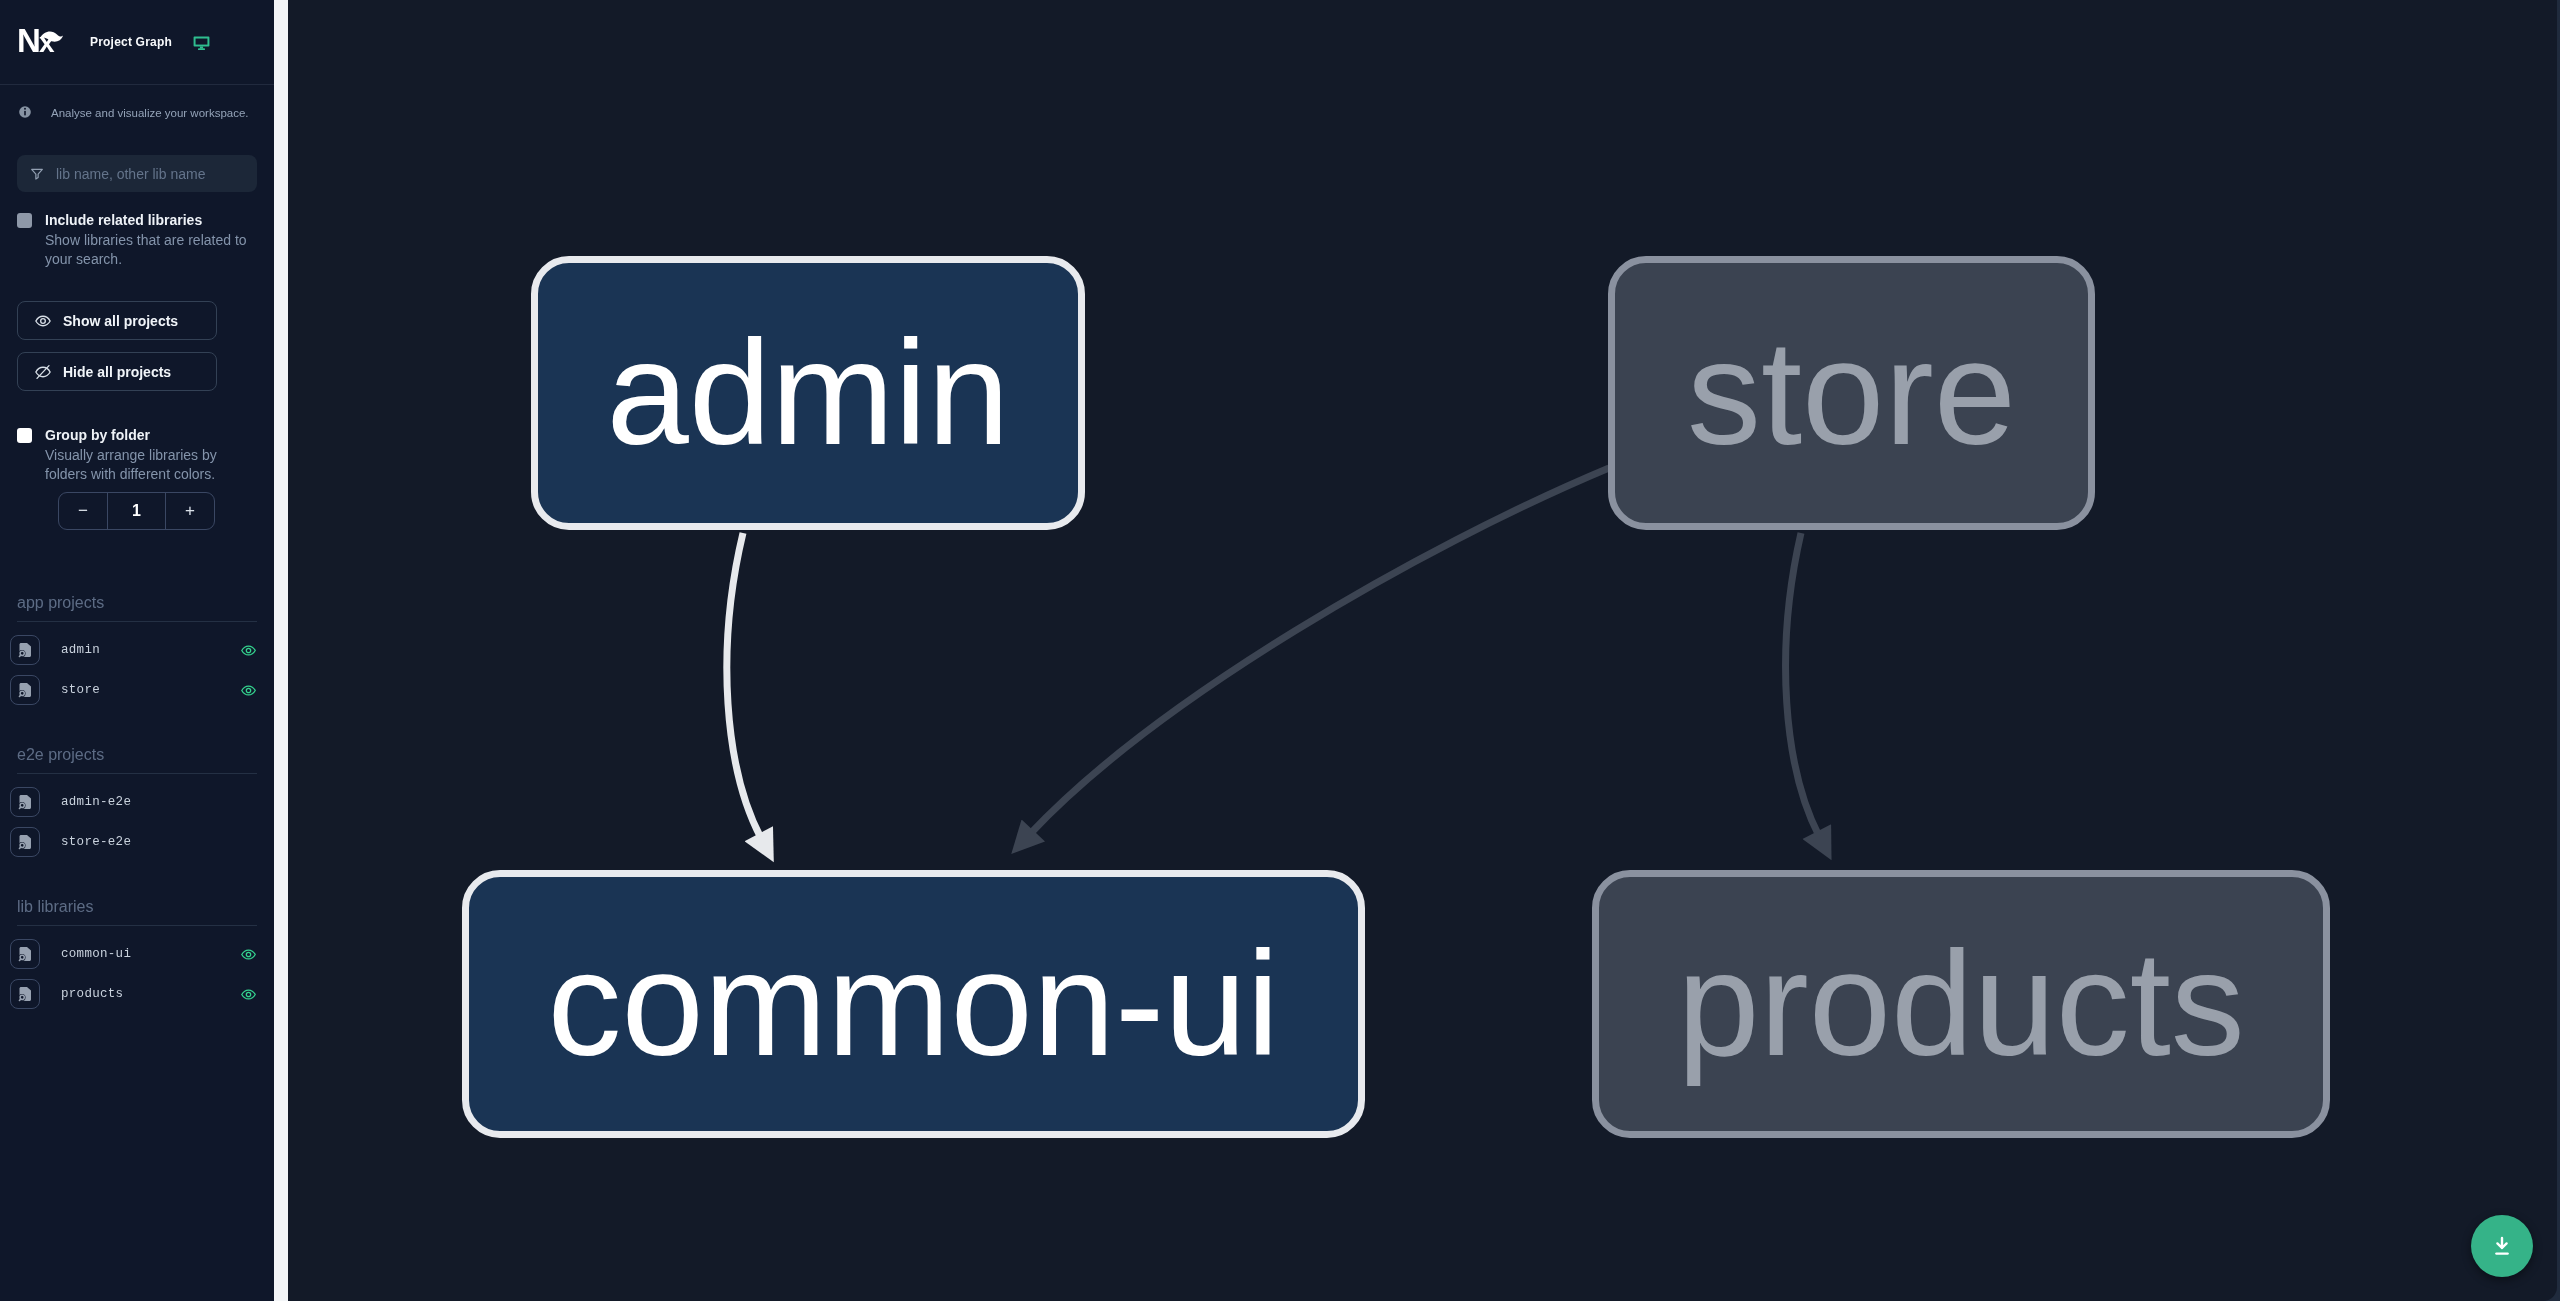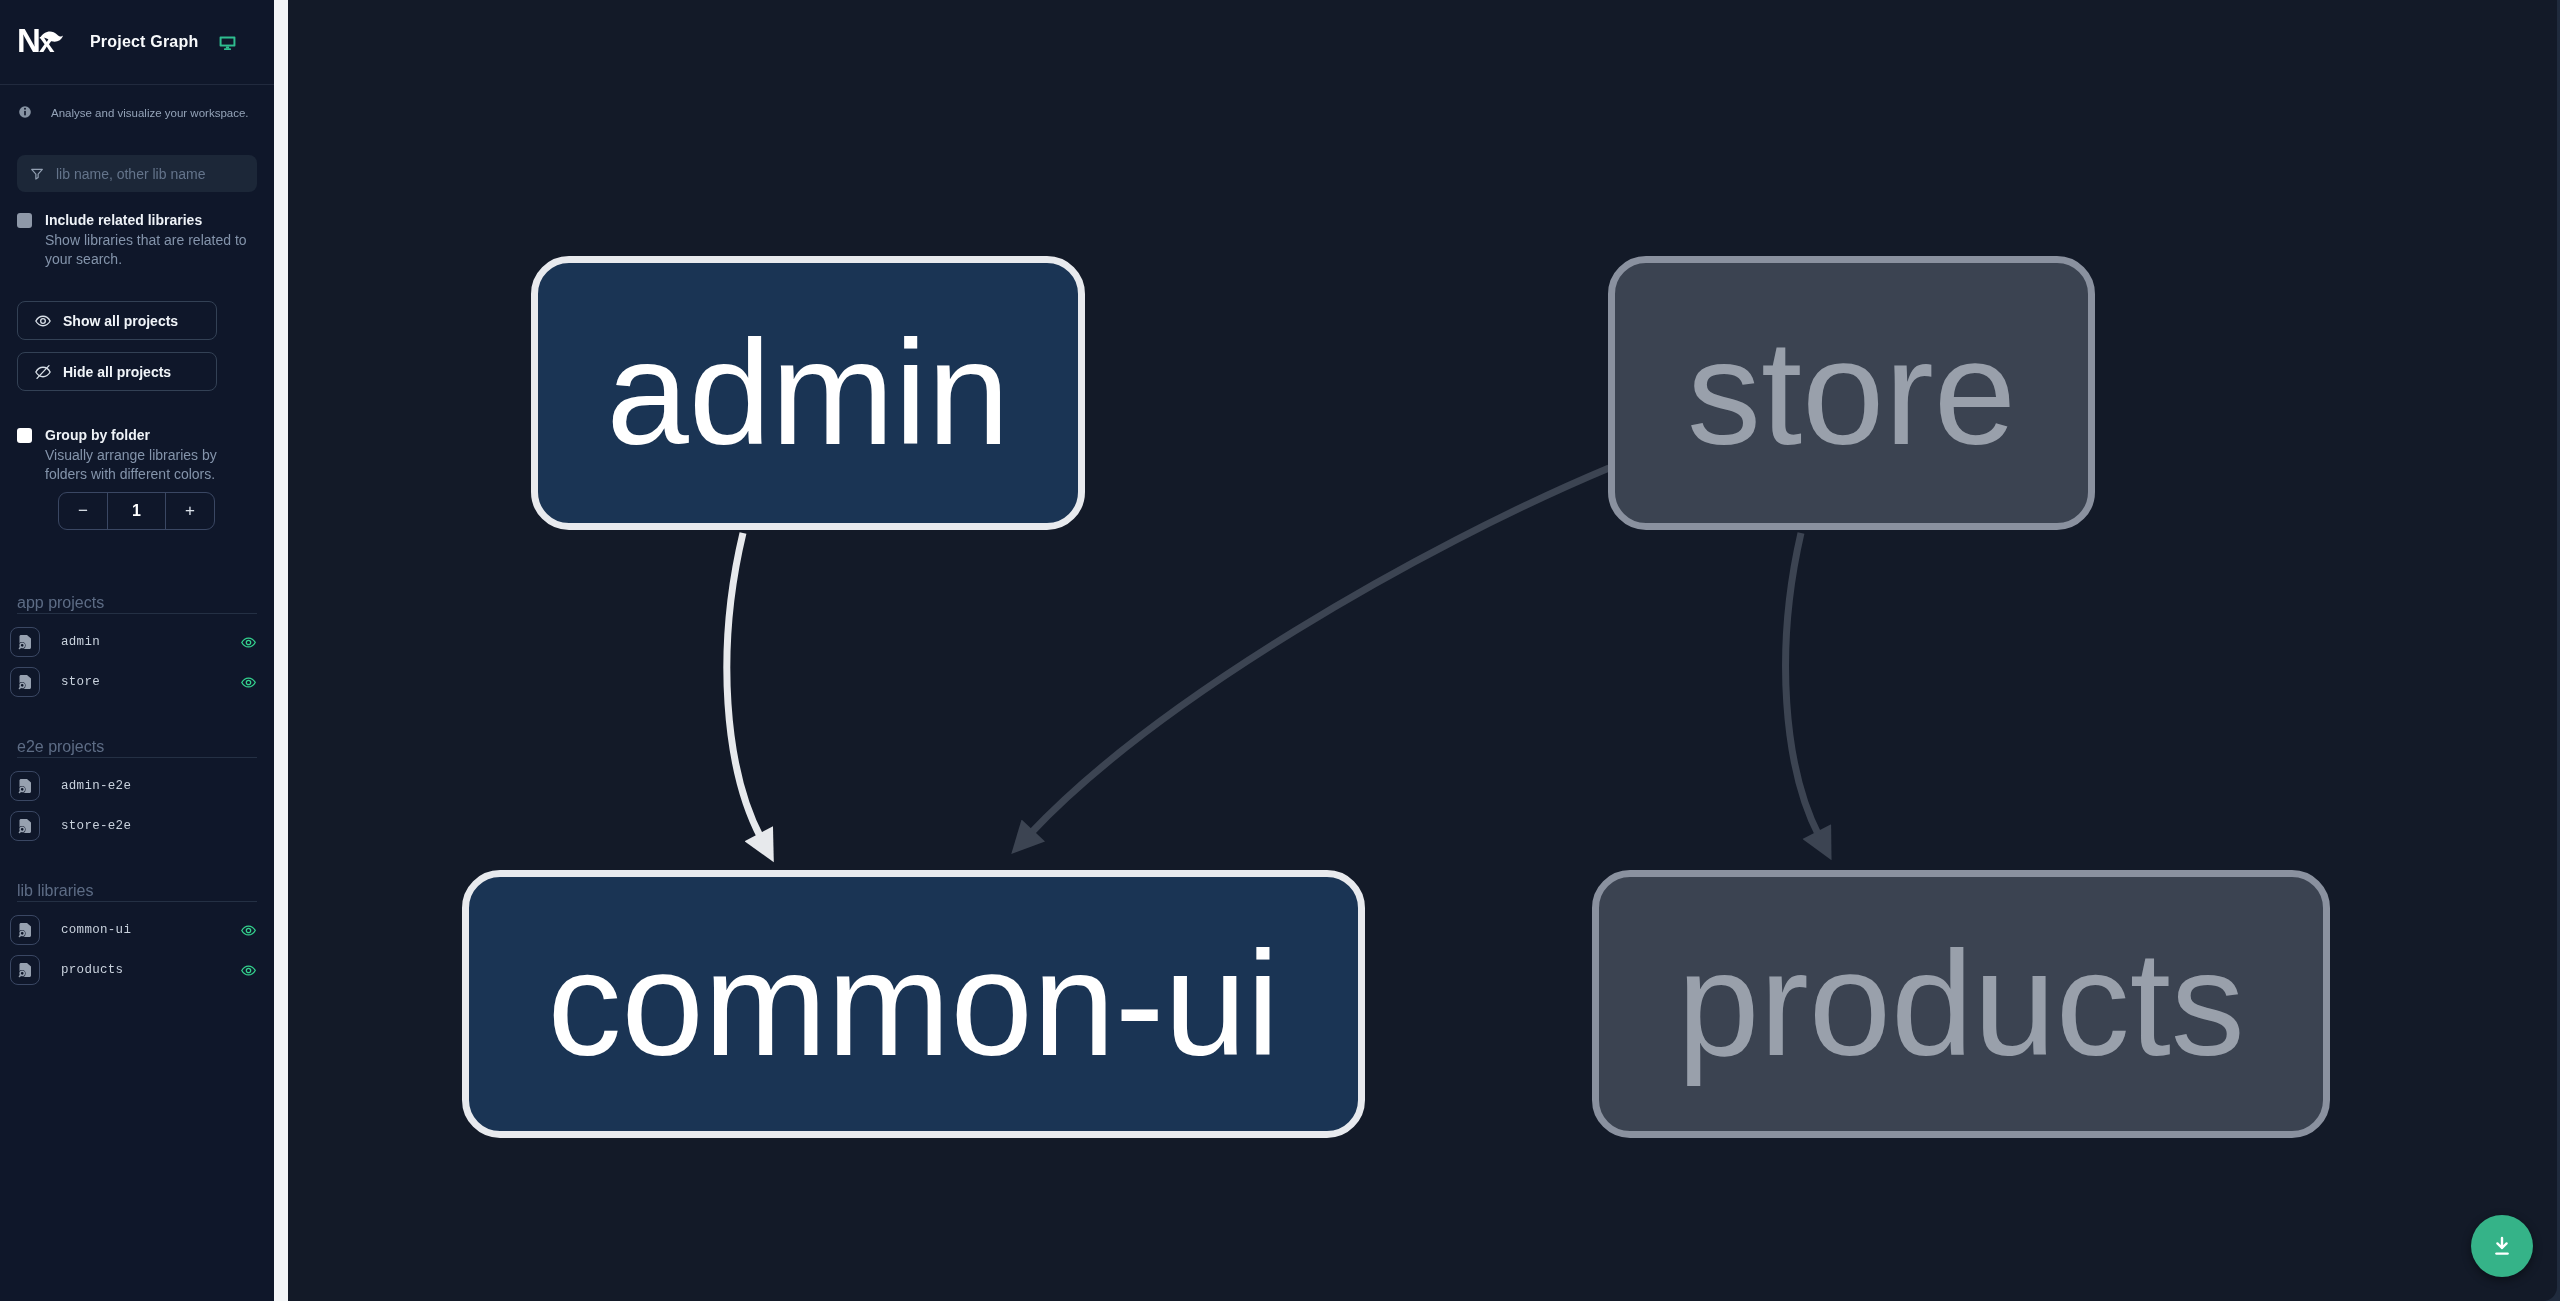--- a/index.html
+++ b/index.html
@@ -15,21 +15,21 @@
   .sidebar {
     width:274px; flex:0 0 274px; height:100%;
     background:#0f172a;
     position:relative;
   }
   .sb-header {
     height:85px; display:flex; align-items:center;
     padding:0 18px 0 17px;
     border-bottom:1px solid rgba(148,163,184,.14);
   }
-  .sb-title { margin-left:27px; font-size:16px; font-weight:700; color:#f8fafc; letter-spacing:.2px; }
+  .sb-title { margin-left:27px; font-size:12px; font-weight:700; color:#f8fafc; letter-spacing:.2px; }
   .monitor-wrap { margin-left:20px; display:flex; }
 
   .sb-info {
     margin-top:12px; padding:0 16px 0 18px;
     display:flex; align-items:flex-end; gap:19px;
     font-size:11.5px; color:#94a3b8; height:22px;
   }
 
   .sb-search {
     margin:36px 17px 12px 17px; height:37px;
@@ -80,21 +80,21 @@
   }
   .stepper .dec { width:48px; }
   .stepper .val { width:59px; border-left:1px solid #3a4763; border-right:1px solid #3a4763; font-weight:700; font-size:16px; color:#fff; cursor:default; }
   .stepper .inc { width:48px; }
 
   .sb-section { margin:0 17px; }
   .sb-section.first { margin-top:64px; }
   .sb-section.next  { margin-top:36px; }
   .sb-section-title {
     font-size:16px; font-weight:400; color:#5d6c85;
-    padding-bottom:1px; border-bottom:1px solid #243044;
+    padding-bottom:9px; border-bottom:1px solid #243044;
   }
   .proj-list { margin-top:8px; }
   .proj-row { height:40px; display:flex; align-items:center; padding-left:-7px; margin-left:-7px; }
   .proj-icon-btn {
     width:30px; height:30px; border:1px solid #3a4763; border-radius:8px;
     background:transparent; display:flex; align-items:center; justify-content:center;
     cursor:pointer; flex:0 0 30px;
   }
   .proj-name {
     margin-left:21px;

